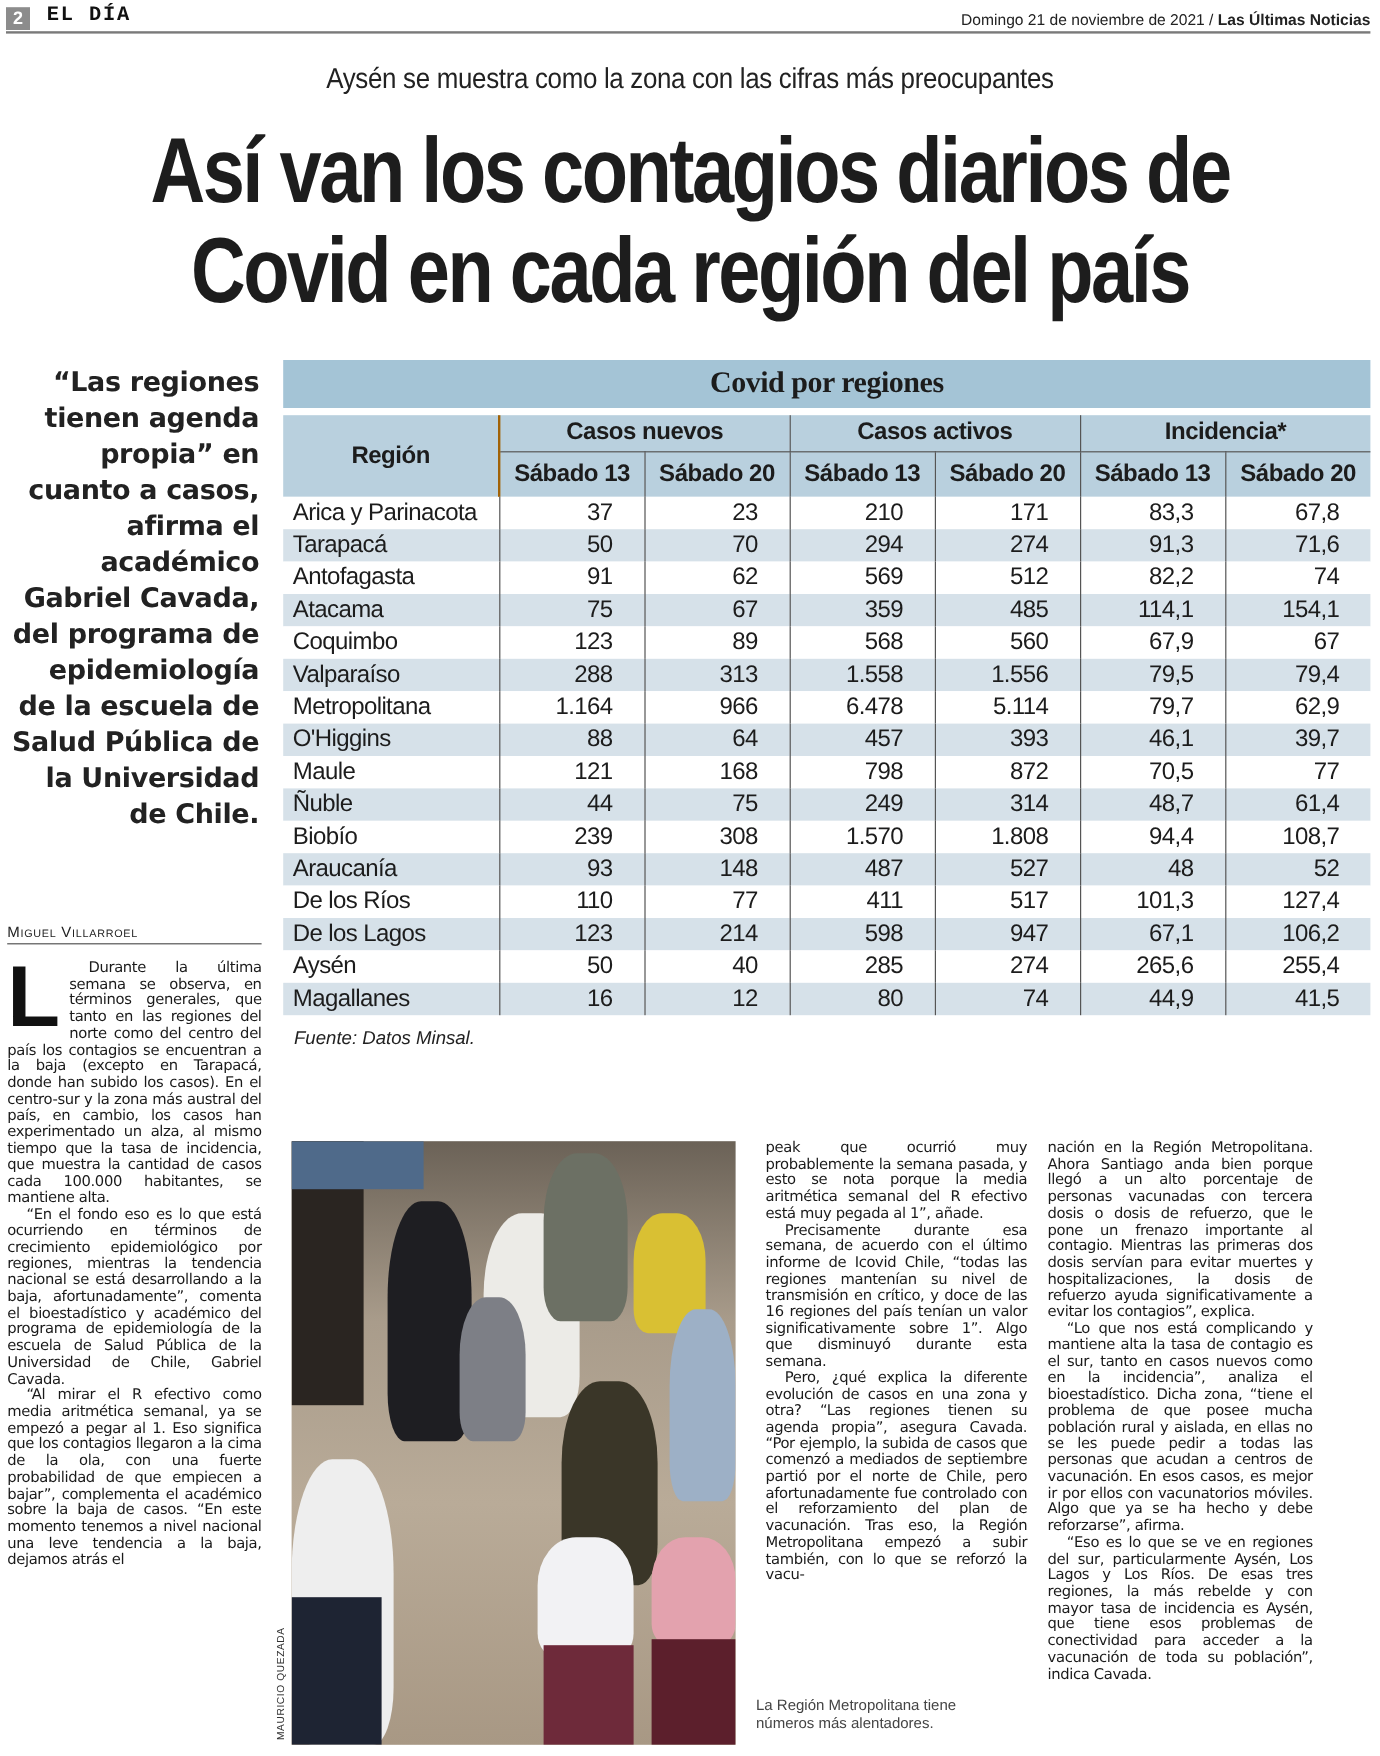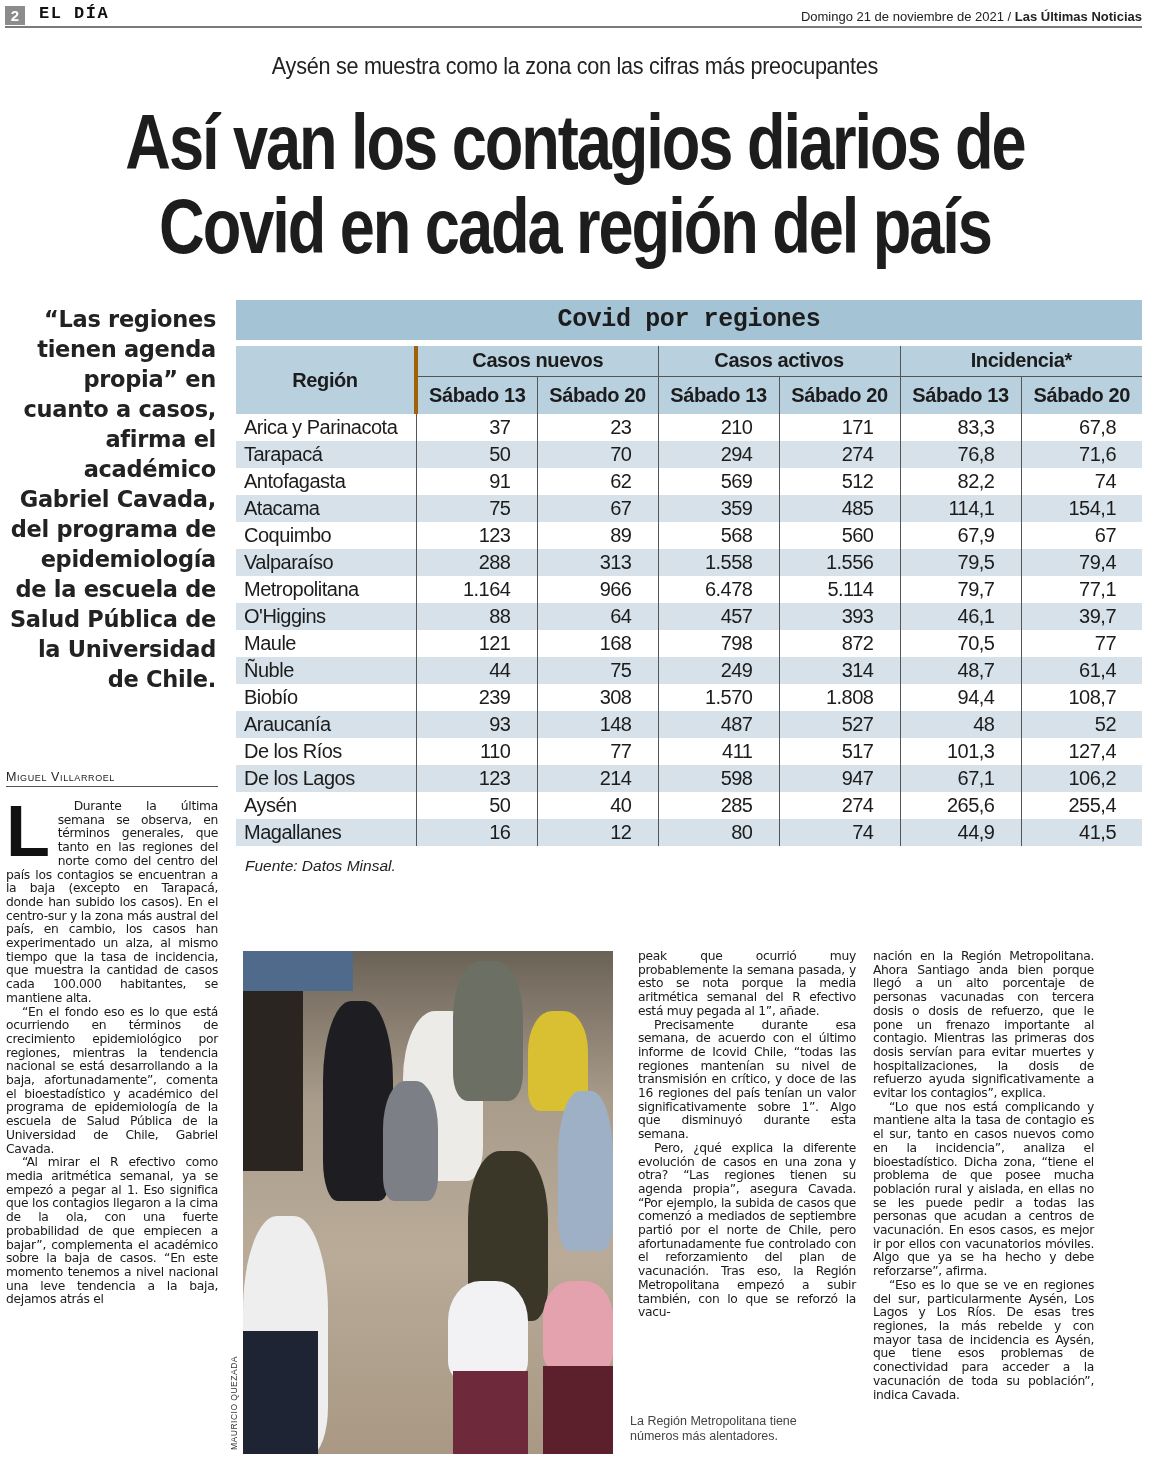--- a/index.html
+++ b/index.html
@@ -19,29 +19,29 @@
             font-family: "Liberation Sans", sans-serif; letter-spacing: -0.3px; transform: scaleX(0.9); }
   .headline { position: absolute; left: 0; width: 1150px; top: 100px; text-align: center; font-family: "Liberation Sans", sans-serif;
               font-weight: bold; font-size: 77px; line-height: 84px; color: #1d1d1d; letter-spacing: -2.5px; transform: scaleX(0.82); transform-origin: center top; }
 
   
   .pullquote { position: absolute; left: 8px; top: 304px; width: 208px; text-align: right; font-family: "DejaVu Sans", sans-serif;
                font-weight: bold; font-size: 22.5px; line-height: 30px; color: #222; letter-spacing: -0.3px; }
 
   
   .table-wrap { position: absolute; left: 236px; top: 300px; width: 906px; }
-  .table-title { height: 40px; background: #a4c4d6; text-align: center; font-family: Liberation Mono, monospace; font-weight: bold;
+  .table-title { height: 40px; background: #a4c4d6; text-align: center; font-family: Liberation Serif, serif; font-weight: bold;
                  font-size: 25px; line-height: 40px; color: #1c1c1c; letter-spacing: -0.4px; }
   table { border-collapse: collapse; width: 906px; margin-top: 6px; table-layout: fixed; }
   col.c-region { width: 180px; }
   col.c-val { width: 121px; }
   thead th { background: #b9d0de; font-weight: bold; font-size: 20px; color: #1c1c1c; font-family: "Liberation Sans", sans-serif; letter-spacing: -0.4px; }
   thead tr.grp th { height: 30px; }
   thead tr.sub th { height: 38px; }
-  thead th.region-h { border-right: 4px solid #a16207; }
+  thead th.region-h { border-right: 2px solid #a16207; }
   thead tr.grp th.grp-h { border-right: 1px solid #555; border-bottom: 1px solid #555; }
   thead tr.grp th.grp-h.last { border-right: none; }
   thead tr.sub th { border-right: 1px solid #555; }
   thead tr.sub th.last { border-right: none; }
   tbody td { height: 27px; font-size: 20px; color: #1c1c1c; font-family: "Liberation Sans", sans-serif; letter-spacing: -0.5px; border-right: 1px solid #555; }
   tbody td.last { border-right: none; }
   tbody td.region { text-align: left; padding-left: 8px; white-space: nowrap; }
   tbody td.num { text-align: right; padding-right: 26px; }
   tbody tr:nth-child(even) td { background: #d6e1e9; }
   tbody tr:nth-child(odd) td { background: #ffffff; }
@@ -124,21 +124,21 @@
           <td class="num">171</td>
           <td class="num">83,3</td>
           <td class="num last">67,8</td>
         </tr>
         <tr>
           <td class="region">Tarapacá</td>
           <td class="num">50</td>
           <td class="num">70</td>
           <td class="num">294</td>
           <td class="num">274</td>
-          <td class="num">76,8</td>
+          <td class="num">91,3</td>
           <td class="num last">71,6</td>
         </tr>
         <tr>
           <td class="region">Antofagasta</td>
           <td class="num">91</td>
           <td class="num">62</td>
           <td class="num">569</td>
           <td class="num">512</td>
           <td class="num">82,2</td>
           <td class="num last">74</td>
@@ -170,21 +170,21 @@
           <td class="num">79,5</td>
           <td class="num last">79,4</td>
         </tr>
         <tr>
           <td class="region">Metropolitana</td>
           <td class="num">1.164</td>
           <td class="num">966</td>
           <td class="num">6.478</td>
           <td class="num">5.114</td>
           <td class="num">79,7</td>
-          <td class="num last">77,1</td>
+          <td class="num last">62,9</td>
         </tr>
         <tr>
           <td class="region">O'Higgins</td>
           <td class="num">88</td>
           <td class="num">64</td>
           <td class="num">457</td>
           <td class="num">393</td>
           <td class="num">46,1</td>
           <td class="num last">39,7</td>
         </tr>

